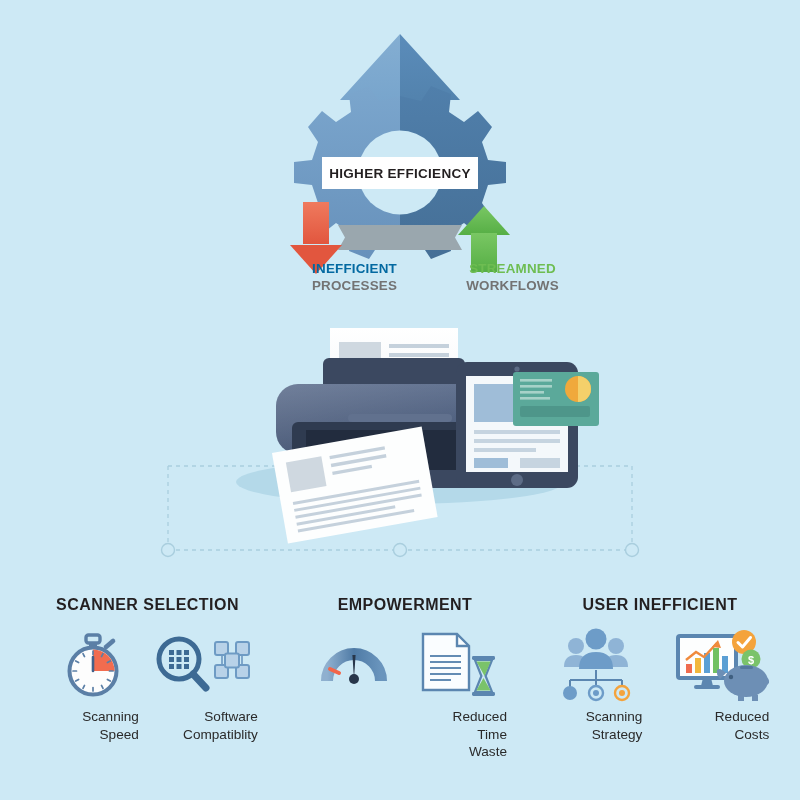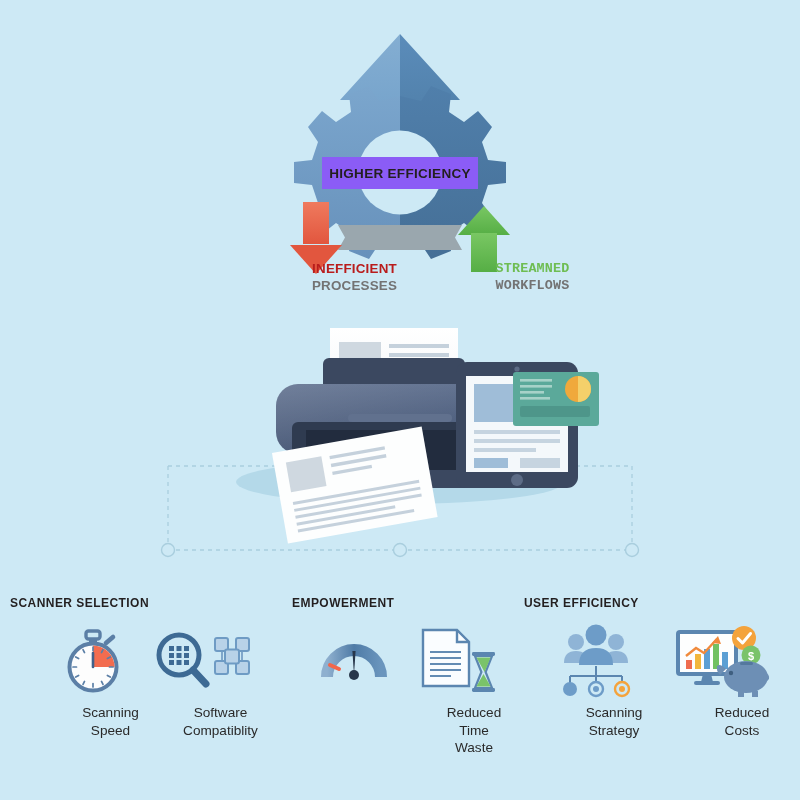--- a/index.html
+++ b/index.html
@@ -20,62 +20,63 @@
     height: 800px;
   }
   .abs { position: absolute; }
 
   
   #hero { left: 0; top: 0; width: 800px; height: 310px; }
 
   #banner {
     left: 322px; top: 157px;
     width: 156px; height: 32px;
-    background: #8b5cf6;
+    background: #ffffff;
     display: flex; align-items: center; justify-content: center;
     z-index: 6;
   }
   #banner-text {
     font-size: 13.5px;
     font-weight: bold;
     letter-spacing: 0.3px;
     color: #231f20;
     white-space: nowrap;
   }
 
   .flow-label {
     text-align: center;
     line-height: 1.28;
     font-size: 13.4px;
     font-weight: bold;
     letter-spacing: 0.2px;
     white-space: nowrap;
   }
   #label-left  { left: 242px; top: 260px; width: 225px; }
-  #label-right { left: 420px; top: 260px; width: 225px; font-family: Liberation Mono, monospace; }
-  .lbl-top-red   { color: #b91c1c; }
+  #label-right { left: 400px; top: 260px; width: 225px; }
+  .lbl-top-red   { color: #0369a1; }
   .lbl-top-green { color: #6ebd52; }
   .lbl-bot       { color: #737373; }
 
   
   #scene { left: 0; top: 300px; width: 800px; height: 280px; }
 
   
   #columns {
     left: 0; top: 580px;
     width: 800px; height: 220px;
   }
 
   .col { top: 0; height: 220px; }
   #col-0 { left: 10px;  width: 275px; }
   #col-1 { left: 292px; width: 226px; }
   #col-2 { left: 524px; width: 272px; }
 
   .col-title {
-    font-size: 12px;
+    text-align: center;
+    font-size: 16px;
     font-weight: bold;
     letter-spacing: 0.45px;
     color: #231f20;
     margin-top: 16px;
     white-space: nowrap;
   }
   .items {
     display: flex;
     justify-content: center;
     align-items: flex-start;
@@ -90,21 +91,21 @@
   #col-1 .item { width: 102px; }
   #col-2 .item { width: 128px; }
   .item-icon {
     height: 72px;
     display: flex;
     align-items: center;
     justify-content: center;
   }
   .item-label {
     margin-top: 8px;
-    text-align: center;
+    text-align: right;
     font-size: 13.6px;
     line-height: 1.3;
     color: #2a2a2a;
     white-space: pre-line;
     margin-left: 36px;
   }
 </style>
 </head>
 <body>
 
@@ -423,21 +424,21 @@
               <path d="M70.5 50 L77.6 62.6 L63.4 62.6 Z" fill="#7ac36a"></path>
             </svg>
           </div>
           <div class="item-label">Reduced
 Time Waste</div>
         </div>
       </div>
     </div>
 
     <div class="abs col" id="col-2">
-      <div class="col-title">USER EFFICIENCY</div>
+      <div class="col-title">USER INEFFICIENT</div>
       <div class="items">
         <div class="item">
           <div class="item-icon">
             <svg width="84" height="78" viewBox="0 0 84 78">
               <g fill="#8fb4d6">
                 <circle cx="22" cy="21" r="8"></circle>
                 <path d="M10 42 q0 -12 12 -12 q12 0 12 12 Z"></path>
                 <circle cx="62" cy="21" r="8"></circle>
                 <path d="M50 42 q0 -12 12 -12 q12 0 12 12 Z"></path>
               </g>

